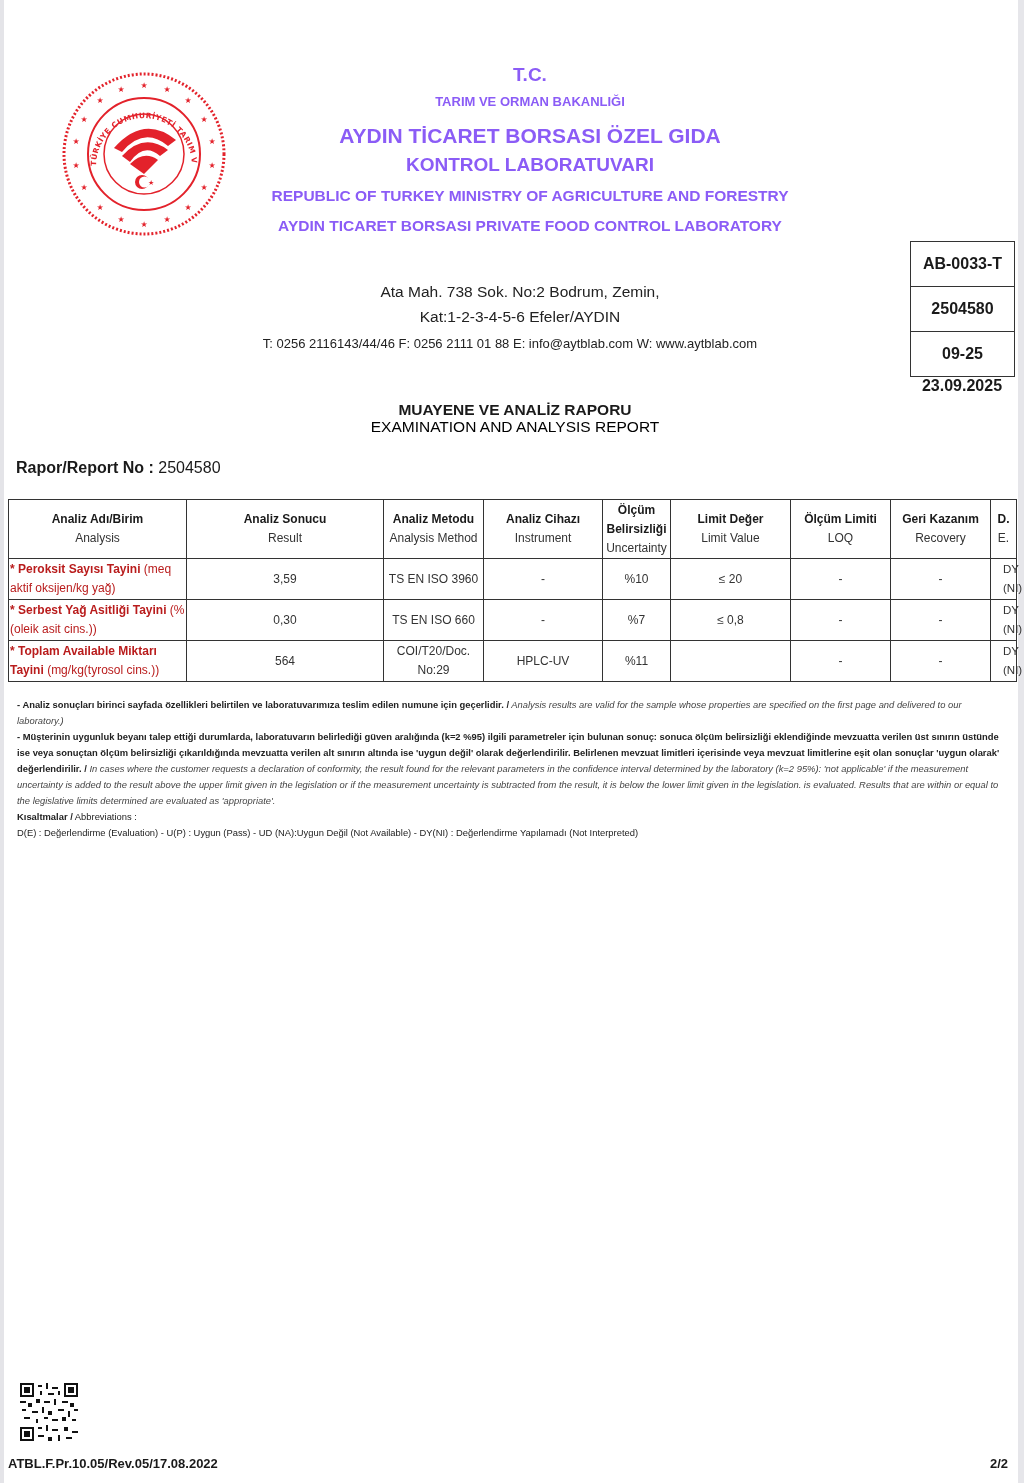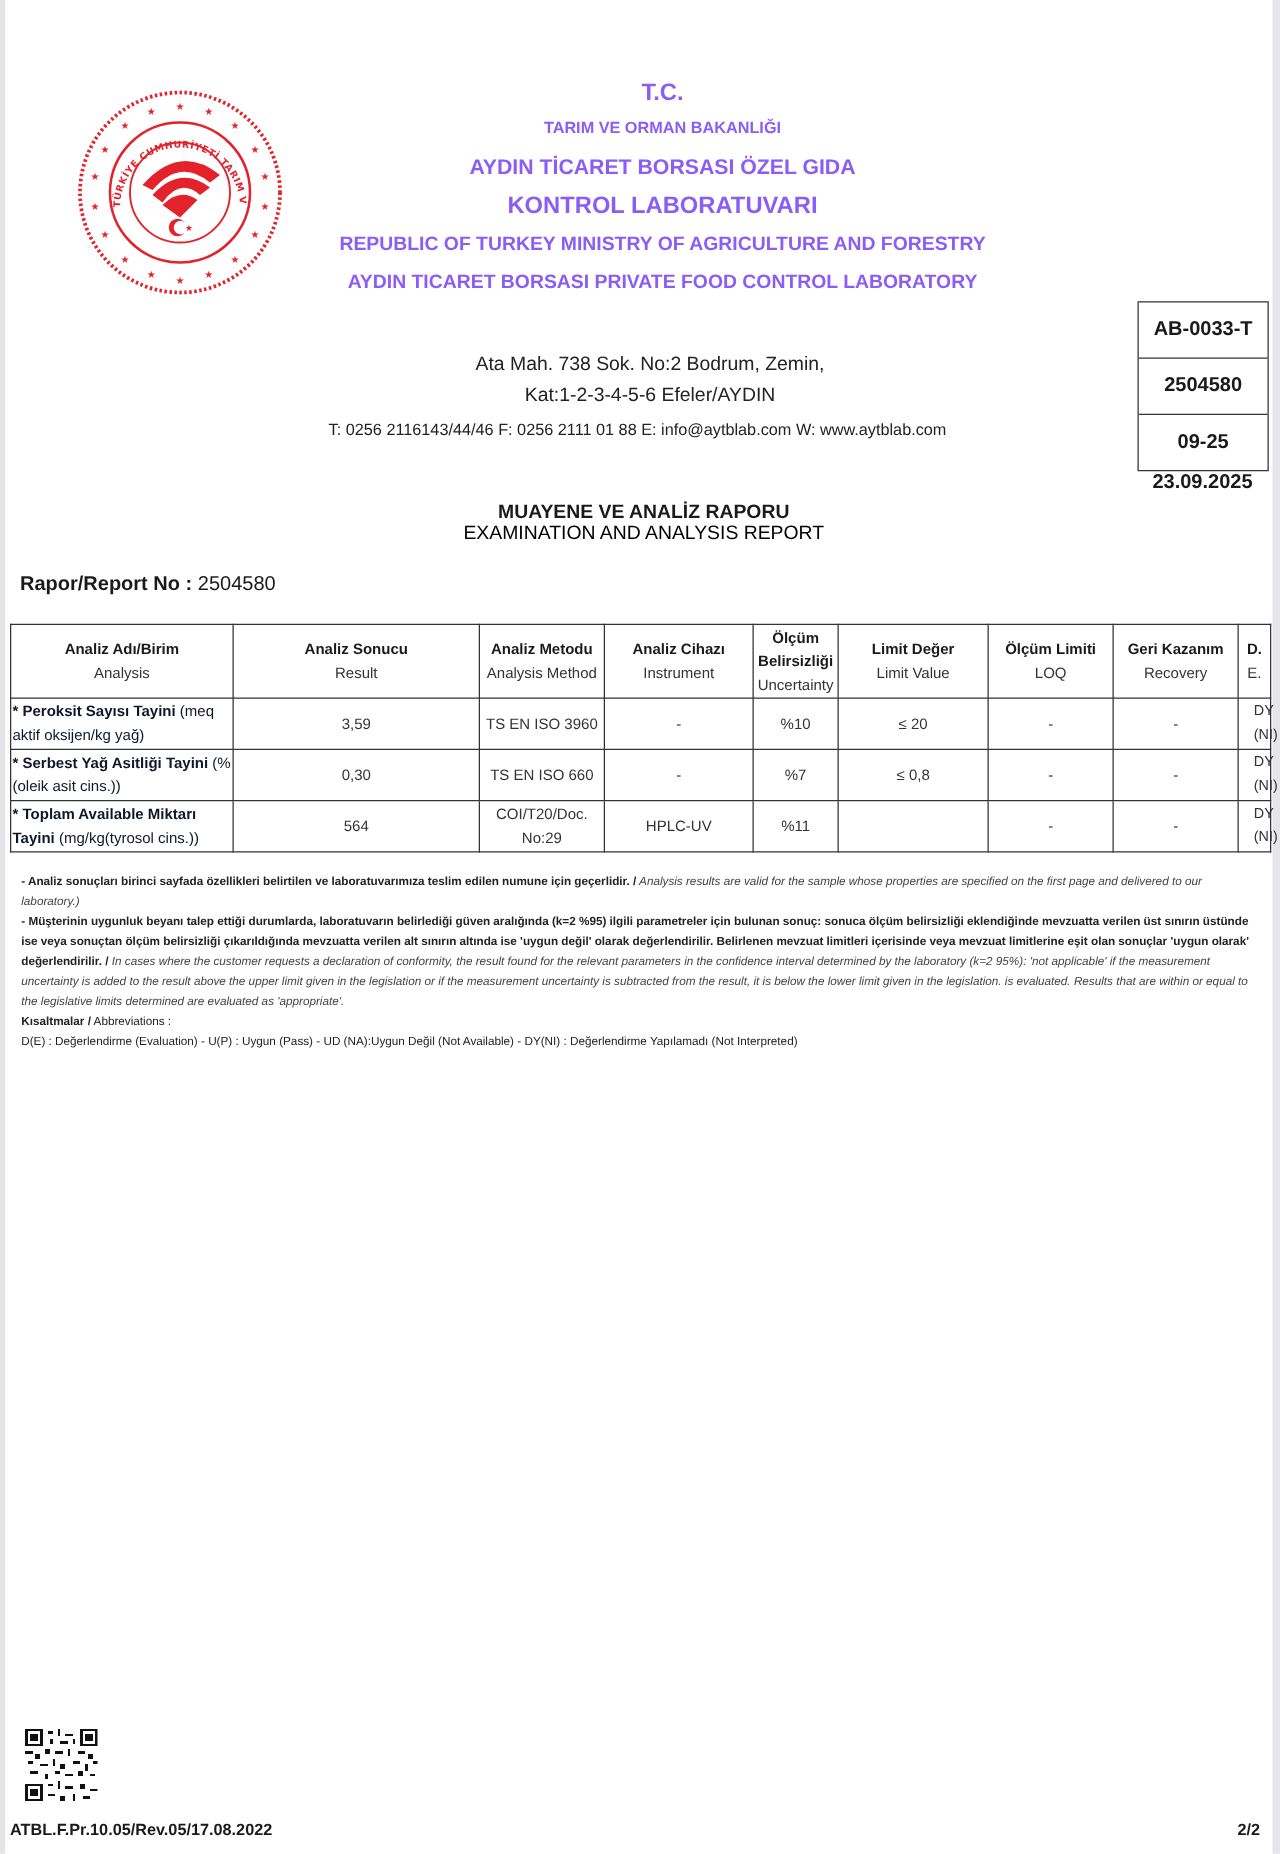--- a/index.html
+++ b/index.html
@@ -9,21 +9,21 @@
     font-family: "Liberation Sans", "DejaVu Sans", sans-serif;
   }
   .edge-left { position: absolute; left: 0; top: 0; width: 4px; height: 1483px; background: #e4e4e8; }
   .edge-right { position: absolute; right: 0; top: 0; width: 6px; height: 1483px; background: #e6e6ea; }
 
   .logo { position: absolute; left: 60px; top: 70px; width: 168px; height: 168px; }
 
   .hdr { position: absolute; left: 270px; width: 520px; text-align: center; font-weight: bold; color: #8b5cf6; }
   .hdr.tc { top: 64px; font-size: 19px; }
   .hdr.l1 { top: 94px; font-size: 13px; }
-  .hdr.l2 { top: 124px; font-size: 17px; }
+  .hdr.l2 { top: 124px; font-size: 21px; }
   .hdr.l3 { top: 154px; font-size: 19px; }
   .hdr.l4 { top: 187px; font-size: 15.5px; left: 250px; width: 560px; }
   .hdr.l5 { top: 217px; font-size: 15.5px; left: 250px; width: 560px; }
 
   .addr { position: absolute; left: 250px; width: 540px; text-align: center; color: #222; font-size: 15.5px; }
   .addr.a1 { top: 283px; }
   .addr.a2 { top: 308px; }
   .addr.a3 { top: 336px; font-size: 13px; left: 220px; width: 580px; }
 
   .codebox { position: absolute; left: 910px; top: 241px; width: 103px; border: 1.5px solid #333; }
@@ -37,21 +37,21 @@
 
   .repno { position: absolute; left: 16px; top: 459px; font-size: 16px; }
   .repno b { font-weight: bold; }
 
   table.res { position: absolute; left: 8px; top: 499px; width: 1008px; border-collapse: collapse; table-layout: fixed; font-size: 12px; }
   table.res th, table.res td { border: 1px solid #333; text-align: center; vertical-align: middle; padding: 0 1px; line-height: 19px; }
   table.res th { font-weight: normal; height: 58px; }
   table.res th .tr { font-weight: bold; display: block; }
   table.res th .en { display: block; color: #333; }
   table.res td { height: 40px; color: #333; }
-  table.res td.name { text-align: left; color: #0f172a; }
+  table.res td.name { text-align: left; color: #b91c1c; }
   table.res td.name b { font-weight: bold; }
   table.res td.de { font-size: 11.5px; line-height: 19px; text-align: right; padding-left: 12px; }
 
   .notes { position: absolute; left: 17px; top: 697px; width: 990px; font-size: 9.4px; line-height: 16px; color: #222; }
   .notes b { font-weight: bold; }
   .notes i { font-style: italic; color: #444; }
   .notes p { margin: 0; }
 
   .qr { position: absolute; left: 20px; top: 1383px; width: 58px; height: 58px; }
   .footer-code { position: absolute; left: 8px; top: 1456px; font-weight: bold; font-size: 13px; }

